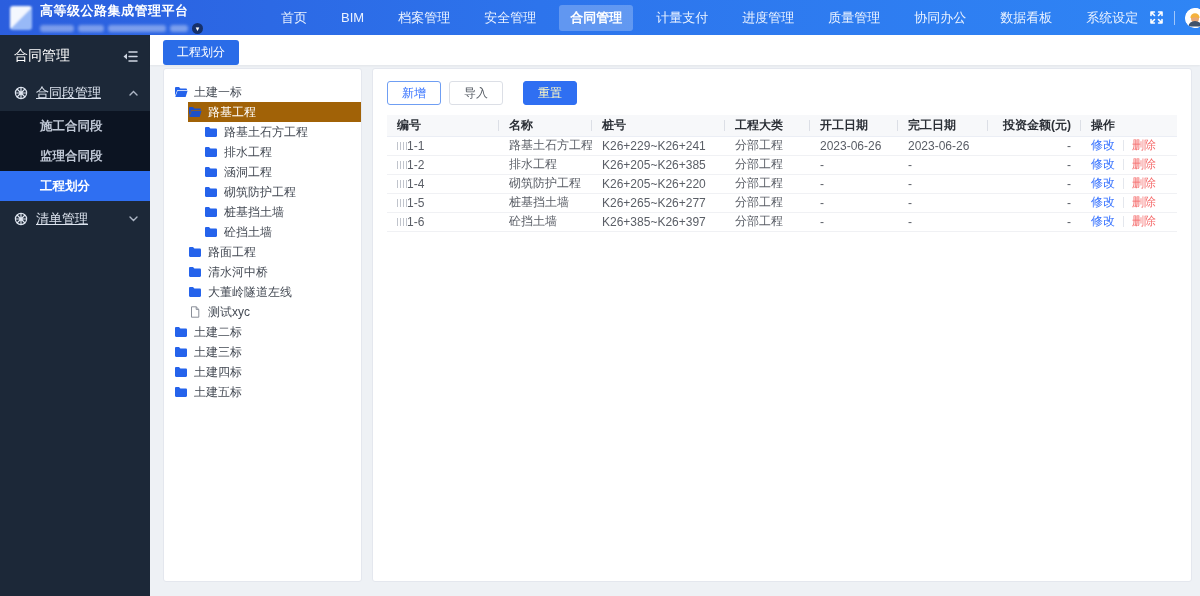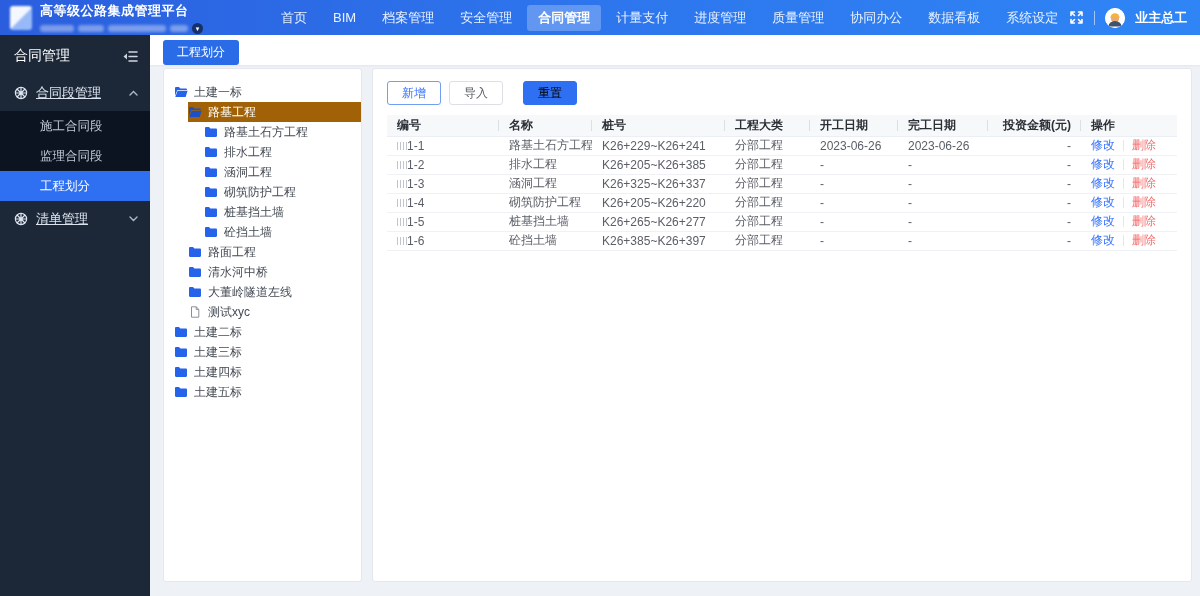--- a/index.html
+++ b/index.html
@@ -15,21 +15,21 @@
     background:linear-gradient(135deg,rgba(255,255,255,.95) 0 50%,rgba(190,215,255,.75) 50% 100%);
     filter:blur(1.2px); }
   .title-stack { display:flex; flex-direction:column; gap:3px; }
   .app-title { font-size:13px; font-weight:bold; letter-spacing:.5px; white-space:nowrap; }
   .sub-row { display:flex; align-items:center; gap:4px; }
   .sub-blur { height:7px; border-radius:3px; background:rgba(255,255,255,.38); filter:blur(1.5px); }
   .sb1{width:34px;} .sb2{width:26px;} .sb3{width:58px;} .sb4{width:18px;}
   .sub-circle { width:11px; height:11px; border-radius:50%; background:rgba(10,20,40,.65);
     display:flex; align-items:center; justify-content:center; font-size:7px; color:#fff; line-height:1; }
 
-  .main-nav { display:flex; align-items:center; gap:4px; flex:1; margin-left:30px; }
+  .main-nav { display:flex; align-items:center; gap:12px; flex:1; margin-left:30px; }
   .nav-item { font-size:13px; padding:4px 11px; border-radius:3px; cursor:pointer;
     white-space:nowrap; color:#eaf2ff; }
   .nav-item.active { background:rgba(255,255,255,.25); color:#fff; font-weight:bold; }
 
   .header-right { display:flex; align-items:center; gap:10px; flex:0 0 auto; }
   .fs-icon { width:15px; height:15px; display:block; cursor:pointer; }
   .v-divider { width:1px; height:14px; background:rgba(255,255,255,.55); }
   .avatar { width:20px; height:20px; border-radius:50%; background:#fff; overflow:hidden; flex:0 0 auto; }
   .user-name { font-size:13px; font-weight:bold; }
 
@@ -39,21 +39,21 @@
   .side-title { display:flex; align-items:center; justify-content:space-between;
     padding:12px 12px 10px 14px; color:#fff; font-size:14px; }
   .fold-icon { width:15px; height:13px; cursor:pointer; }
   .menu-group { display:flex; align-items:center; padding:9px 12px 9px 14px;
     font-size:13px; color:#dde4ef; cursor:pointer; gap:8px; }
   .menu-group .grow { flex:1;text-decoration:underline; }
   .wheel-icon { width:14px; height:14px; flex:0 0 auto; }
   .caret-svg { width:9px; height:6px; }
   .submenu { background:#0c1422; }
   .submenu-item { height:30px; line-height:30px; padding-left:40px; font-size:12.5px;
-    color:#bfc7d5; cursor:pointer; }
+    color:#bfc7d5; cursor:pointer;font-weight:bold; }
   .submenu-item.active { background:#2f6ff2; color:#fff; }
 
   
   .content { position:absolute; left:150px; top:35px; right:0; bottom:0; }
   .tab-strip { height:30px; background:#fff; display:flex; align-items:flex-start;
     padding:5px 0 0 13px; box-shadow:0 1px 2px rgba(0,0,0,.05); position:relative; z-index:2; }
   .page-tab { background:#2a6ce8; color:#fff; font-size:12px; padding:4px 14px;
     border-radius:3px; cursor:pointer; }
   .page-body { padding:3px 10px 0 13px; display:flex; gap:10px; }
   .card { background:#fff; border:1px solid #e4e7ee; border-radius:3px; height:514px; }
@@ -66,21 +66,21 @@
   .lv1 { margin-left:10px; } .lv2 { margin-left:24px; } .lv3 { margin-left:40px; }
   .tree-node.selected { background:#a16207; color:#fff; }
 
   
   .table-card { flex:1; padding:12px 14px; display:flex; flex-direction:column; }
   .toolbar { display:flex; align-items:center; margin-bottom:10px; }
   .btn { height:24px; padding:0 14px; font-size:12px; border-radius:3px; cursor:pointer;
     display:inline-flex; align-items:center; background:#fff; border:1px solid #dcdfe6; color:#555b63; }
   .btn-add { border-color:#6f9ef3; color:#3370ff; margin-right:8px; }
   .btn-import { margin-right:20px; }
-  .btn-reset { background:#2f6ff2; border-color:#2f6ff2; color:#000000; }
+  .btn-reset { background:#2f6ff2; border-color:#2f6ff2; color:#fef9c3; }
 
   table { width:100%; border-collapse:collapse; font-size:12px; table-layout:fixed; }
   th { background:#f7f8fa; height:21px; text-align:left; padding:0 10px; color:#2b2f36;
     font-weight:bold; position:relative; white-space:nowrap; overflow:hidden; }
   th:not(:last-child)::after { content:""; position:absolute; right:0; top:5px;
     width:1px; height:11px; background:#dcdfe6; }
   td { height:19px; padding:0 10px; border-bottom:1px solid #f0f1f4; color:#5a5e66;
     white-space:nowrap; overflow:hidden; }
   tbody tr:first-child td { border-top:1px solid #ebeef5; }
   .col-num{width:112px;} .col-name{width:93px;} .col-stake{width:133px;} .col-cat{width:85px;}
@@ -357,35 +357,20 @@
               <td>分部工程</td>
               <td>-</td>
               <td>-</td>
               <td class="ta-r">-</td>
               <td><span class="op-edit">修改</span><span class="op-sep"></span><span class="op-del">删除</span></td>
             </tr>
             <tr>
               <td>
                 <span class="num-cell">
                   <span class="drag-handle"></span>
-                  <span>1-3</span>
-                </span>
-              </td>
-              <td>涵洞工程</td>
-              <td>K26+325~K26+337</td>
-              <td>分部工程</td>
-              <td>-</td>
-              <td>-</td>
-              <td class="ta-r">-</td>
-              <td><span class="op-edit">修改</span><span class="op-sep"></span><span class="op-del">删除</span></td>
-            </tr>
-            <tr>
-              <td>
-                <span class="num-cell">
-                  <span class="drag-handle"></span>
                   <span>1-4</span>
                 </span>
               </td>
               <td>砌筑防护工程</td>
               <td>K26+205~K26+220</td>
               <td>分部工程</td>
               <td>-</td>
               <td>-</td>
               <td class="ta-r">-</td>
               <td><span class="op-edit">修改</span><span class="op-sep"></span><span class="op-del">删除</span></td>

